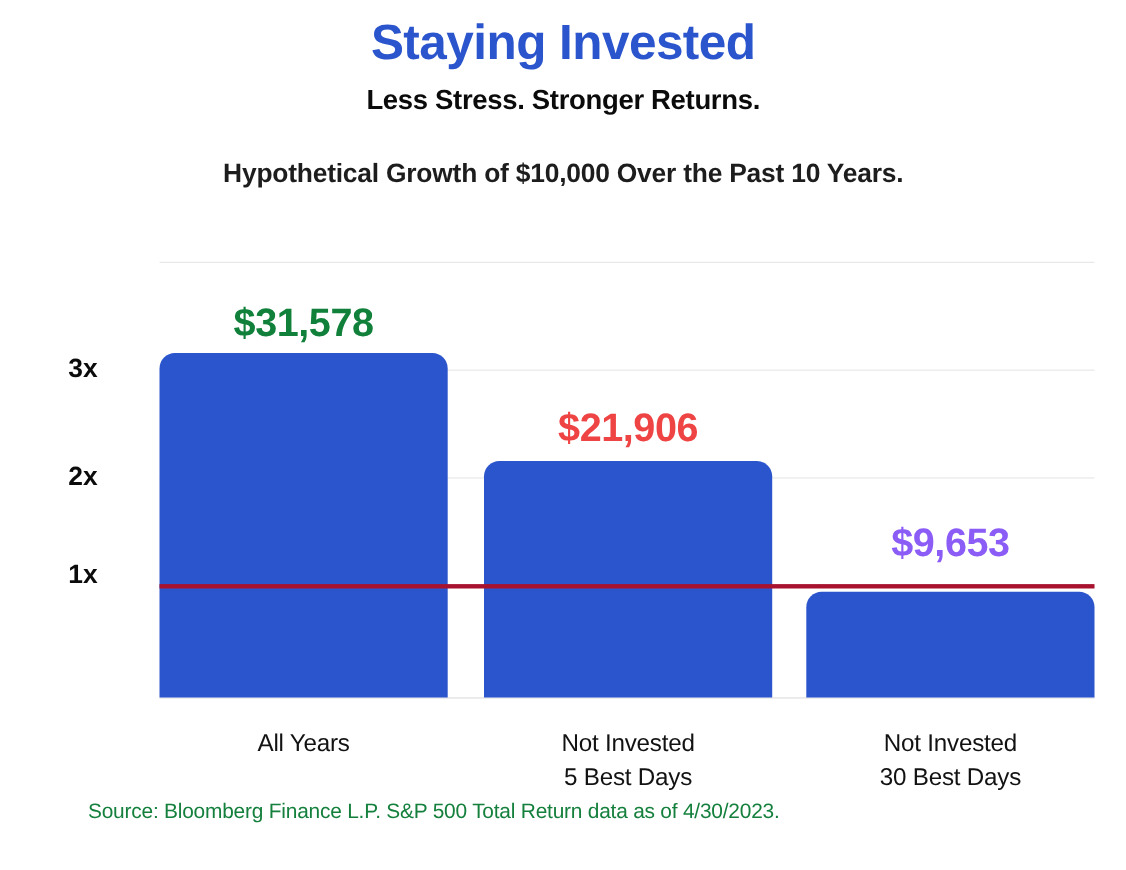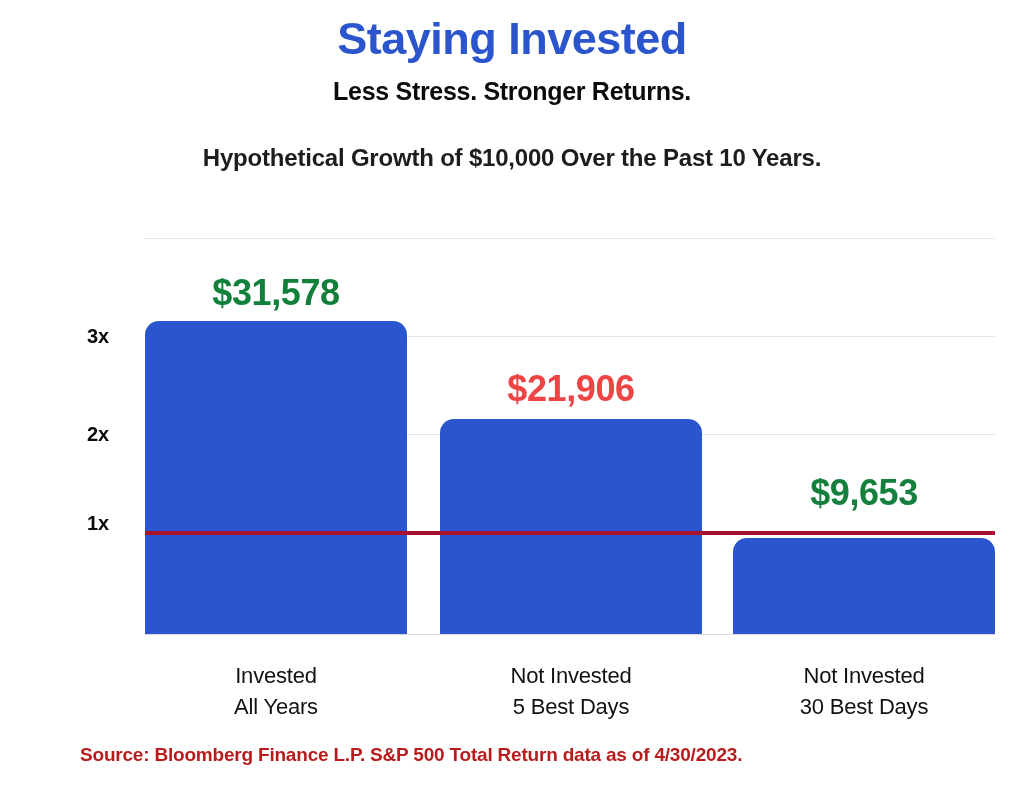--- a/index.html
+++ b/index.html
@@ -78,22 +78,22 @@
     top: 531px;
     width: 850px;
     height: 4px;
     background: #A8122E;
     z-index: 6;
   }
   .axis-tick-label {
     position: absolute;
     right: 0;
     width: 72px;
-    text-align: center;
-    font-size: 20px;
+    text-align: left;
+    font-size: 24px;
     font-weight: bold;
     color: #0b0b0b;
     transform: translateY(-50%);
   }
   .axis-tick-wrap {
     position: absolute;
     left: 52px;
     width: 82px;
   }
 
@@ -119,24 +119,24 @@
     font-weight: normal;
     color: #121212;
     line-height: 1.42;
     letter-spacing: -0.2px;
   }
 
   
   #source-note {
     position: absolute;
     left: 80px;
-    top: 744px;
+    top: 728px;
     font-size: 19px;
-    font-weight: bold;
-    color: #b91c1c;
+    font-weight: normal;
+    color: #15803d;
     letter-spacing: -0.2px;
   }
 </style>
 </head>
 <body>
 
 <div id="header-block">
   <h1 id="chart-title">Staying Invested</h1>
   <h2 id="chart-subtitle">Less Stress. Stronger Returns.</h2>
   <p id="chart-description">Hypothetical Growth of $10,000 Over the Past 10 Years.</p>
@@ -161,24 +161,23 @@
   </div>
 
   <div class="bar" style="left:145px; top:321px; width:262px; height:313px;"></div>
   <div class="bar" style="left:440px; top:419px; width:262px; height:215px;"></div>
   <div class="bar" style="left:733px; top:538px; width:262px; height:96px;"></div>
 
   <div id="breakeven-line"></div>
 
   <div class="bar-value-label" style="left:145px; top:272px; width:262px; color:#10803A;">$31,578</div>
   <div class="bar-value-label" style="left:440px; top:368px; width:262px; color:#ef4444;">$21,906</div>
-  <div class="bar-value-label" style="left:733px; top:472px; width:262px; color:#15803d;">$9,653</div>
+  <div class="bar-value-label" style="left:733px; top:472px; width:262px; color:#8b5cf6;">$9,653</div>
 
   <div class="bar-category-label" style="left:145px; top:660px; width:262px;">
-    <div>Invested</div>
     <div>All Years</div>
   </div>
   <div class="bar-category-label" style="left:440px; top:660px; width:262px;">
     <div>Not Invested</div>
     <div>5 Best Days</div>
   </div>
   <div class="bar-category-label" style="left:733px; top:660px; width:262px;">
     <div>Not Invested</div>
     <div>30 Best Days</div>
   </div>

